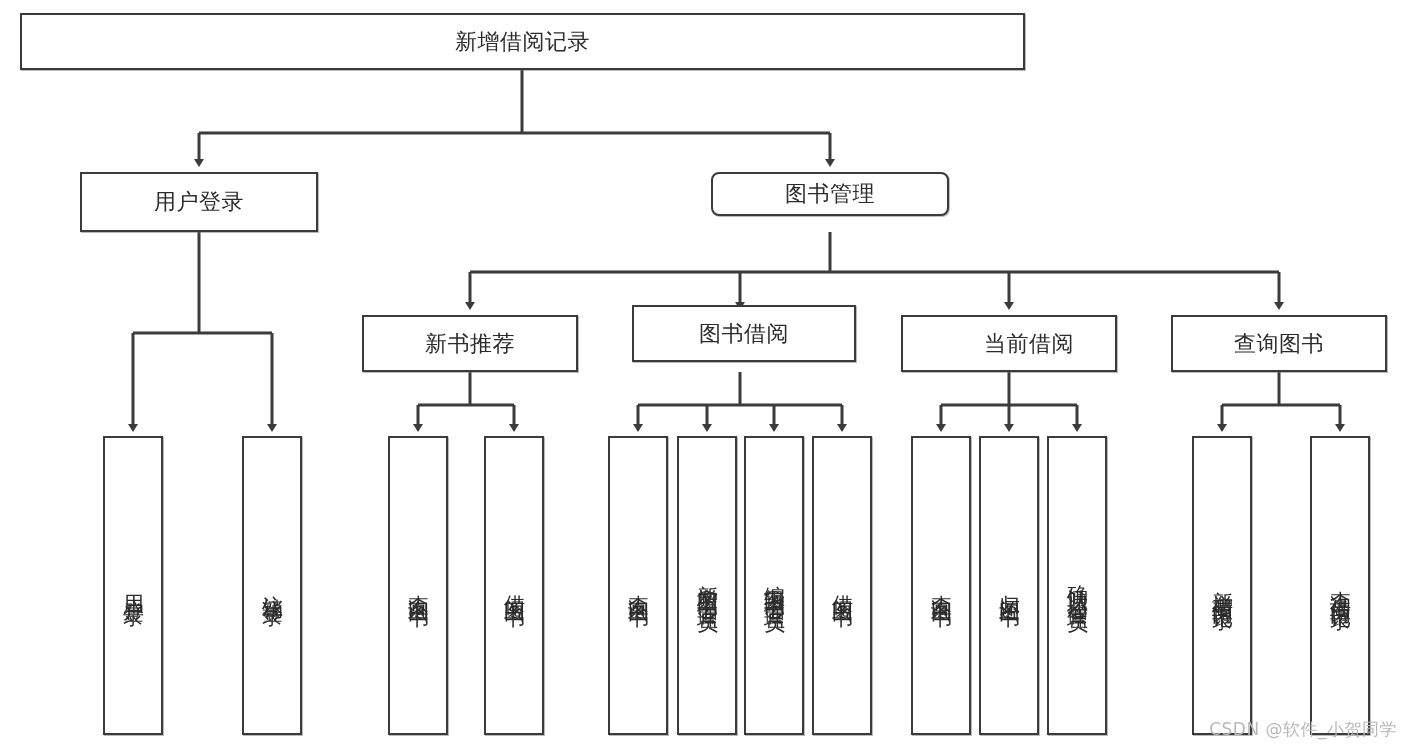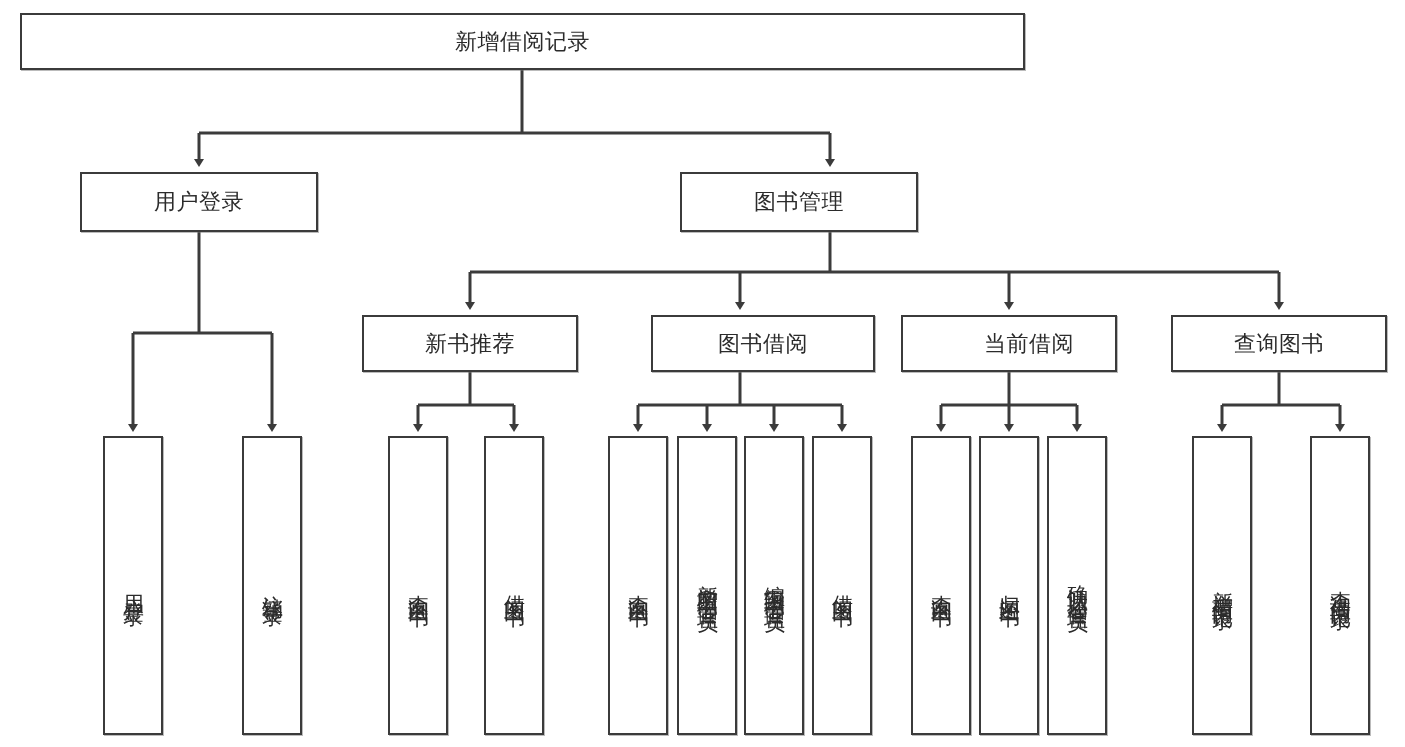--- a/index.html
+++ b/index.html
@@ -130,28 +130,28 @@
     </g>
   </svg>
 
   <div class="node root horizontal" style="left:20px; top:13px; width:1005px; height:57px;">
     <span class="node-label">新增借阅记录</span>
   </div>
 
   <div class="node horizontal" style="left:80px; top:172px; width:238px; height:60px;">
     <span class="node-label">用户登录</span>
   </div>
-  <div class="node horizontal" style="left:680px; top:172px; width:238px; height:60px;">
+  <div class="node horizontal" style="left:711px; top:172px; width:238px; height:44px;border-radius:8px;">
     <span class="node-label">图书管理</span>
   </div>
 
   <div class="node horizontal" style="left:362px; top:315px; width:216px; height:57px;">
     <span class="node-label">新书推荐</span>
   </div>
-  <div class="node horizontal" style="left:632px; top:315px; width:224px; height:57px;margin-left:19px;">
+  <div class="node horizontal" style="left:632px; top:305px; width:224px; height:57px;">
     <span class="node-label">图书借阅</span>
   </div>
   <div class="node horizontal" style="left:901px; top:315px; width:216px; height:57px;padding-left:40px;">
     <span class="node-label">当前借阅</span>
   </div>
   <div class="node horizontal" style="left:1171px; top:315px; width:216px; height:57px;">
     <span class="node-label">查询图书</span>
   </div>
 
   <div class="node vertical" style="left:103px; top:436px; width:60px; height:299px;">
@@ -191,14 +191,15 @@
     <span class="node-label">确认归还（管理员）</span>
   </div>
 
   <div class="node vertical" style="left:1192px; top:436px; width:60px; height:299px;">
     <span class="node-label">新增借阅记录</span>
   </div>
   <div class="node vertical" style="left:1310px; top:436px; width:60px; height:299px;">
     <span class="node-label">查询借阅记录</span>
   </div>
 
+  <div class="watermark">CSDN @软件_小贺同学</div>
 
 </div>
 
 </body></html>

